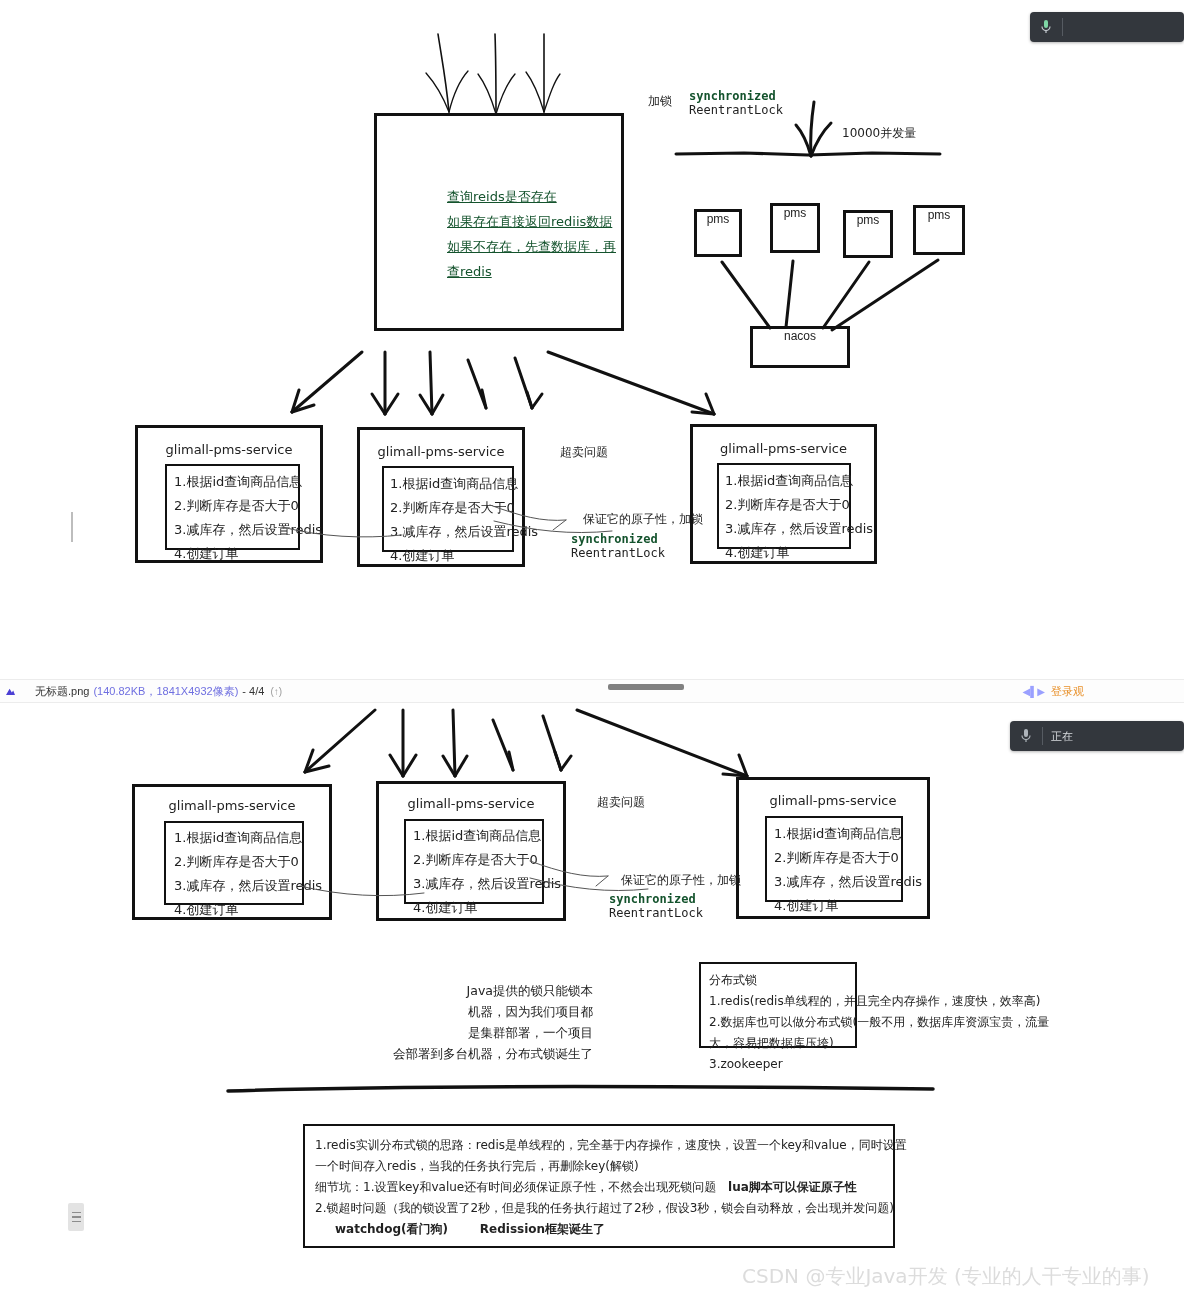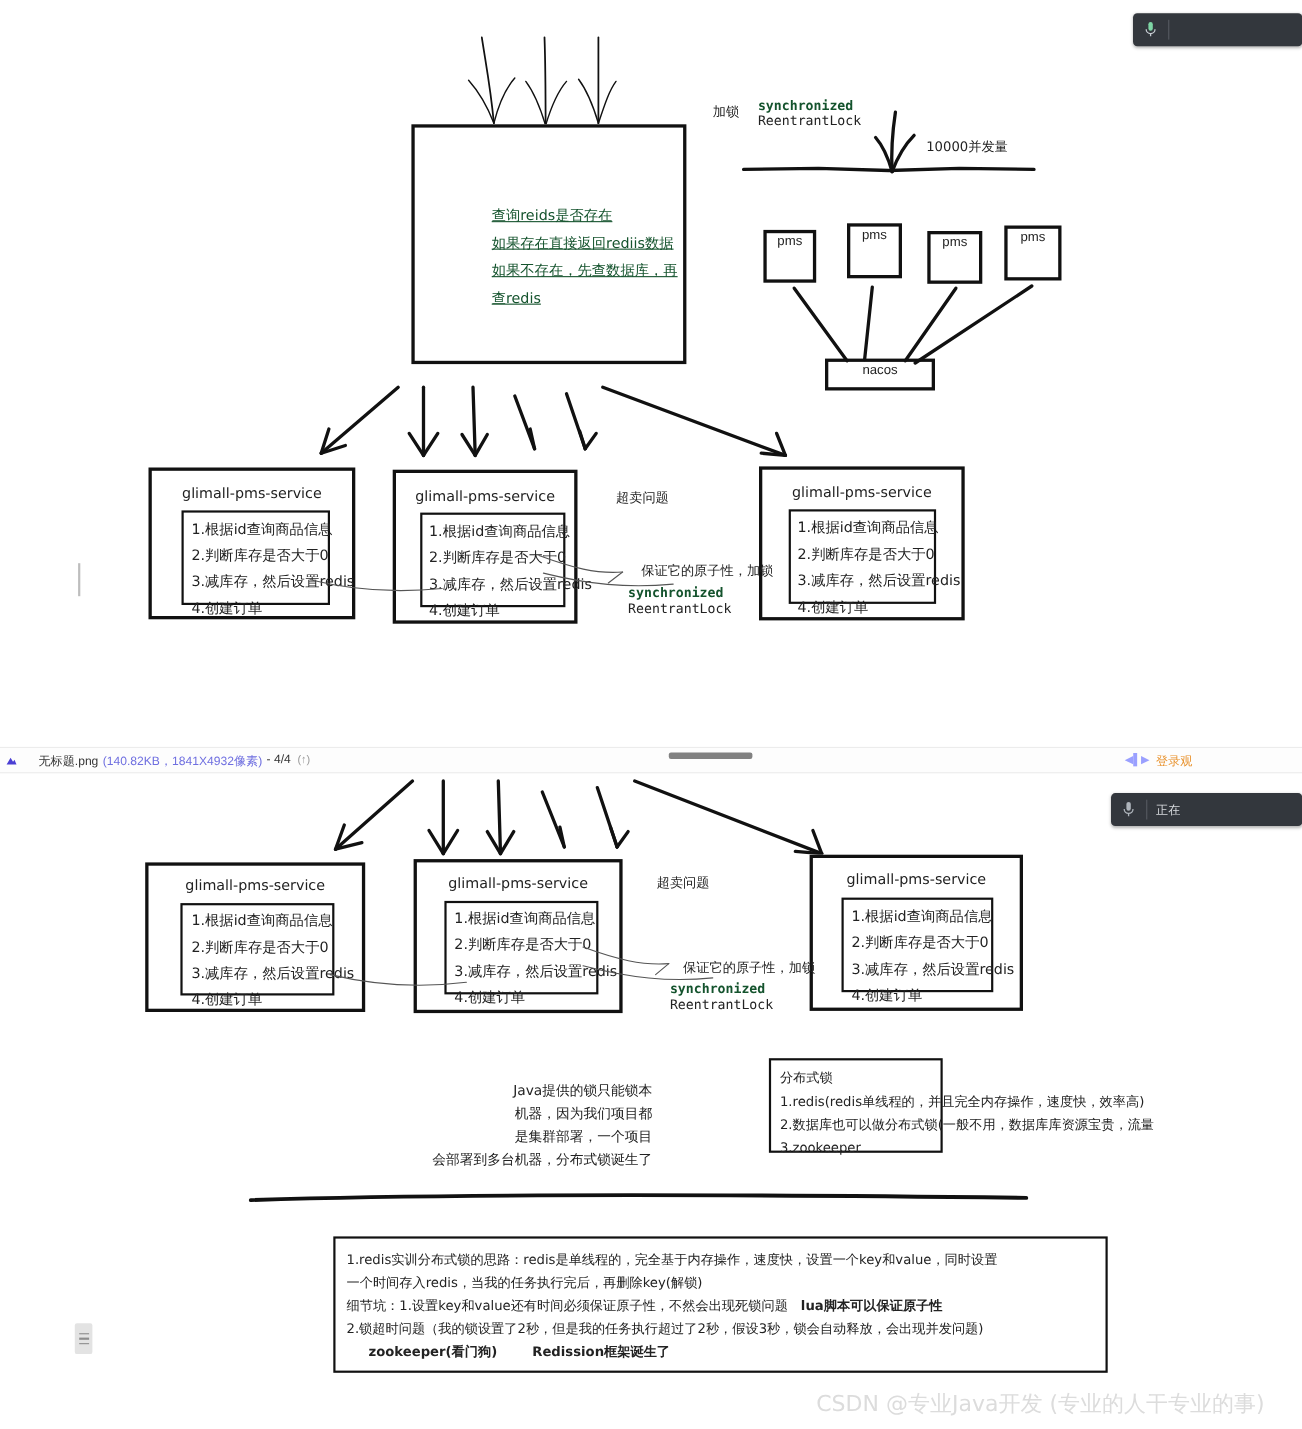--- a/index.html
+++ b/index.html
@@ -137,21 +137,21 @@
   <div class="box box-outer ctr" style="left:770px;top:203px;width:50px;height:50px;">
     <span class="t-pms">pms</span>
   </div>
   <div class="box box-outer ctr" style="left:843px;top:210px;width:50px;height:48px;">
     <span class="t-pms">pms</span>
   </div>
   <div class="box box-outer ctr" style="left:913px;top:205px;width:52px;height:50px;">
     <span class="t-pms">pms</span>
   </div>
 
-  <div class="box box-outer ctr" style="left:750px;top:326px;width:100px;height:29px;">
+  <div class="box box-outer ctr" style="left:750px;top:326px;width:100px;height:42px;">
     <span class="t-pms">nacos</span>
   </div>
 
   <svg class="abs" style="left:680px;top:252px;width:300px;height:82px;">
     <path class="stroke" stroke-width="3" d="M42 10 L90 76"></path>
     <path class="stroke" stroke-width="3" d="M113 9 L106 75"></path>
     <path class="stroke" stroke-width="3" d="M189 10 L143 76"></path>
     <path class="stroke" stroke-width="3" d="M258 8 L152 78"></path>
   </svg>
 
@@ -342,39 +342,40 @@
     <div>机器，因为我们项目都</div>
     <div>是集群部署，一个项目</div>
     <div>会部署到多台机器，分布式锁诞生了</div>
   </div>
 
   <div class="box box-thin" style="left:699px;top:962px;width:158px;height:86px;border-width:2px;overflow:visible;">
     <div class="abs cn" style="left:8px;top:6px;font-size:12px;line-height:21px;color:#222;white-space:nowrap;">
       <div>分布式锁</div>
       <div>1.redis(redis单线程的，并且完全内存操作，速度快，效率高)</div>
       <div>2.数据库也可以做分布式锁(一般不用，数据库库资源宝贵，流量</div>
+      <div>大，容易把数据库压垮)</div>
       <div>3.zookeeper</div>
     </div>
   </div>
 
   <svg class="abs" style="left:228px;top:1084px;width:705px;height:10px;">
     <path class="stroke" stroke-width="3.5" d="M0 7 C180 1 460 2 705 5"></path>
   </svg>
 
-  <div class="box box-thin" style="left:303px;top:1124px;width:704px;height:124px;border-width:2px;">
+  <div class="box box-thin" style="left:303px;top:1124px;width:592px;height:124px;border-width:2px;">
     <div class="abs cn" style="left:10px;top:9px;font-size:12px;line-height:21px;color:#222;white-space:nowrap;">
       <div>1.redis实训分布式锁的思路：redis是单线程的，完全基于内存操作，速度快，设置一个key和value，同时设置</div>
       <div>一个时间存入redis，当我的任务执行完后，再删除key(解锁)</div>
       <div>
         <span>细节坑：1.设置key和value还有时间必须保证原子性，不然会出现死锁问题</span>
         <span class="t-bold" style="margin-left:8px;">lua脚本可以保证原子性</span>
       </div>
       <div>2.锁超时问题（我的锁设置了2秒，但是我的任务执行超过了2秒，假设3秒，锁会自动释放，会出现并发问题)</div>
       <div>
-        <span class="t-bold" style="margin-left:20px;">zookeeper(看门狗)</span>
+        <span class="t-bold" style="margin-left:20px;">watchdog(看门狗)</span>
         <span class="t-bold" style="margin-left:28px;">Redission框架诞生了</span>
       </div>
     </div>
   </div>
 
   <div class="side-tab" style="left:68px;top:1203px;">
     <i></i>
     <i></i>
     <i></i>
   </div>

